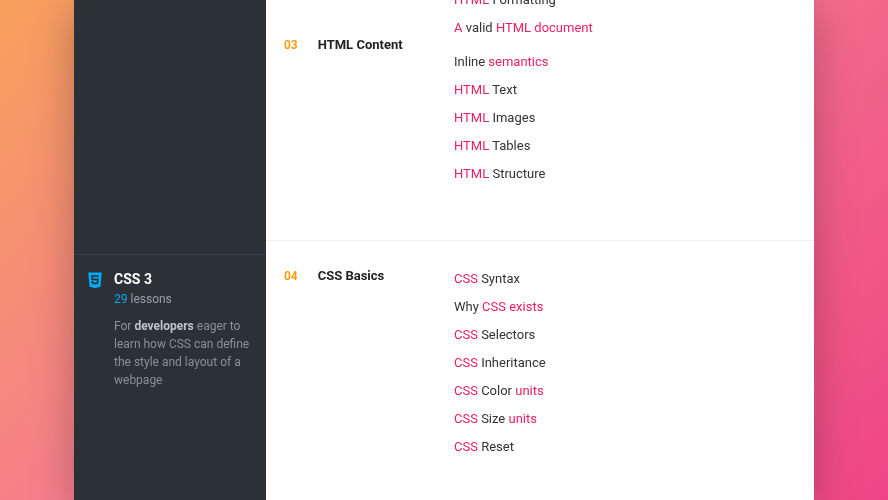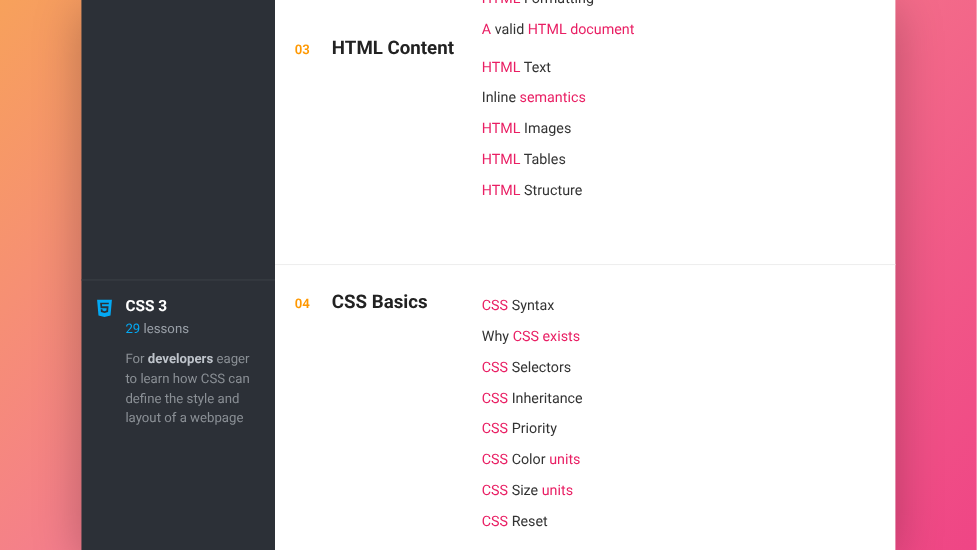--- a/index.html
+++ b/index.html
@@ -8,35 +8,35 @@
     width: 888px; height: 500px;
     background: linear-gradient(135deg, #f7a15b 0%, #f57e8c 40%, #ef4585 100%);
     display: flex; justify-content: center;
   }
   .panel {
     width: 740px; height: 500px;
     display: flex;
     box-shadow: 0 8px 40px rgba(0,0,0,0.25);
   }
   .sidebar {
-    width: 176px;
+    width: 192px;
     background: #2c3037;
     color: #fff;
     display: flex; flex-direction: column;
   }
   .main {
     flex: 1;
     background: #fff;
     position: relative;
   }
   
   .sec-body { position: relative; padding: 0 0 24px 18px; }
   .sec-label { position: absolute; left: 18px; }
   .sec-label .num { color: #ff9800; font-size: 12px; font-weight: 600; margin-right: 16px; }
-  .sec-label .ttl { color: #222; font-size: 17px; font-weight: 700; }
+  .sec-label .ttl { color: #222; font-size: 13px; font-weight: 700; }
   .lessons {
     margin-left: 170px;
     display: flex; flex-direction: column; gap: 0;
   }
   .lesson {
     font-size: 13px; color: #333; line-height: 28px; cursor: pointer;
   }
   .lesson .hl { color: #e91e63; }
   
   .side-block { padding: 16px 12px 16px 12px; display:flex; gap:10px; }
@@ -85,41 +85,40 @@
       <div class="sec-body pretop" style="height:254px;">
         <div class="lessons" id="pre03">
             <a class="lesson"><span class="hl">HTML</span><span> Formatting</span></a>
             <a class="lesson"><span class="hl">A</span><span> valid </span><span class="hl">HTML document</span></a>
           </div>
         <div class="sec-label" id="lbl03" style="top:48px;">
           <span class="num">03</span>
           <span class="ttl">HTML Content</span>
         </div>
         <div class="lessons" id="list03" style="margin-top:6px;">
+            <a class="lesson"><span>Inline </span><span class="hl">semantics</span></a>
             <a class="lesson"><span class="hl">HTML</span><span> Text</span></a>
-            <a class="lesson"><span>Inline </span><span class="hl">semantics</span></a>
             <a class="lesson"><span class="hl">HTML</span><span> Images</span></a>
             <a class="lesson"><span class="hl">HTML</span><span> Tables</span></a>
             <a class="lesson"><span class="hl">HTML</span><span> Structure</span></a>
           </div>
       </div>
 
       <div style="height:1px;background:#eee;"></div>
 
       <div class="sec-body sec04">
         <div class="sec-label">
           <span class="num">04</span>
           <span class="ttl">CSS Basics</span>
         </div>
         <div class="lessons" id="list04">
             <a class="lesson"><span class="hl">CSS</span><span> Syntax</span></a>
             <a class="lesson"><span>Why </span><span class="hl">CSS exists</span></a>
             <a class="lesson"><span class="hl">CSS</span><span> Selectors</span></a>
             <a class="lesson"><span class="hl">CSS</span><span> Inheritance</span></a>
-            <a class="lesson"><span class="hl">CSS</span><span> Priority</span></a>
             <a class="lesson"><span class="hl">CSS</span><span> Color </span><span class="hl">units</span></a>
             <a class="lesson"><span class="hl">CSS</span><span> Size </span><span class="hl">units</span></a>
             <a class="lesson"><span class="hl">CSS</span><span> Reset</span></a>
           </div>
       </div>
 
     </div>
   </div>
 </div>
 

